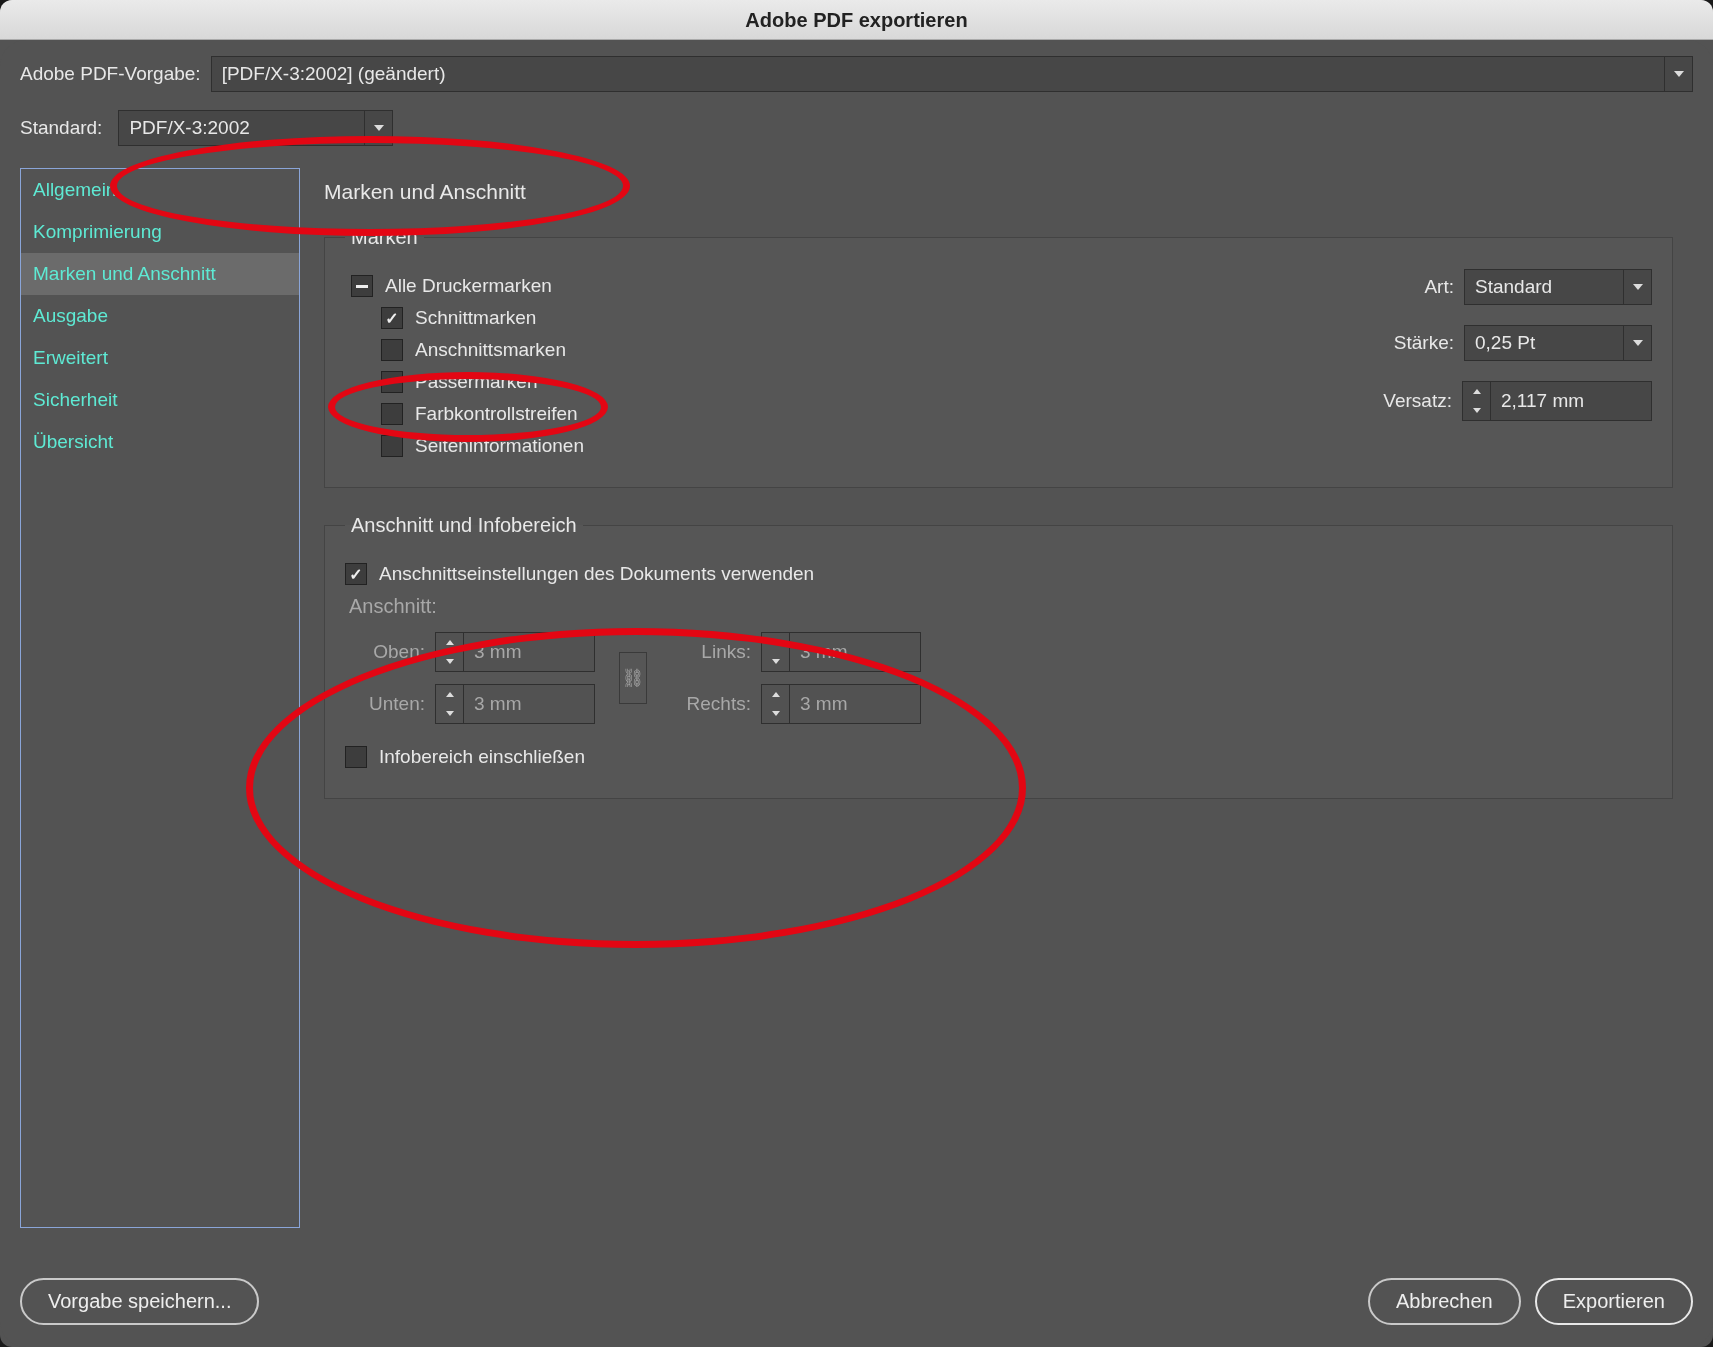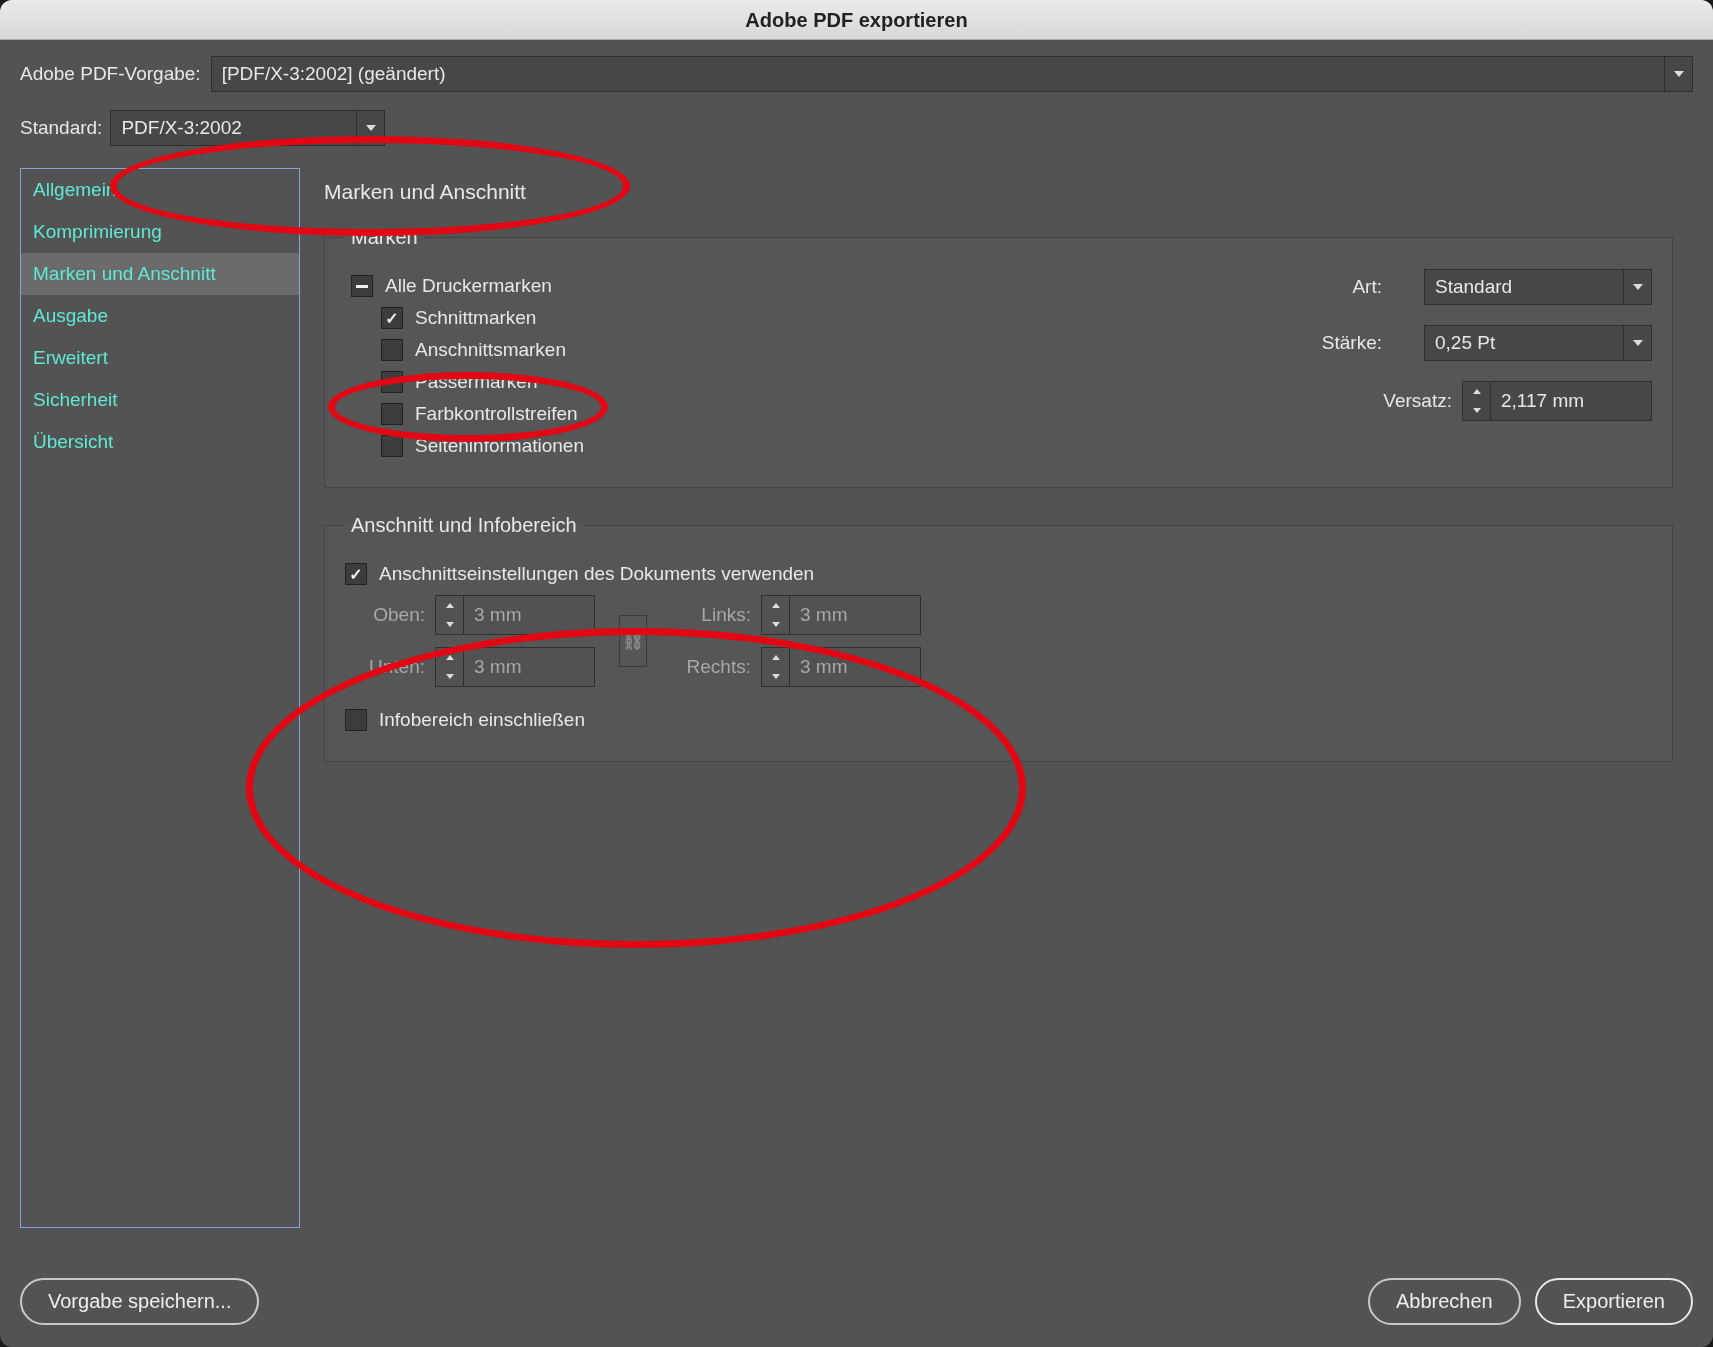--- a/index.html
+++ b/index.html
@@ -56,21 +56,21 @@
   }
   .chev-down {
     width: 0; height: 0;
     border-left: 5px solid transparent;
     border-right: 5px solid transparent;
     border-top: 6px solid #ddd;
   }
   .top-preset { display:flex; align-items:center; gap:10px; margin-bottom: 18px;}
   .top-preset .select { flex:1; }
   .std-row { display:flex; align-items:center; justify-content:space-between; margin-bottom: 22px; }
-  .std-left, .std-right { display:flex; align-items:center; gap:8px; }
+  .std-left, .std-right { display:flex; align-items:center; gap:16px; }
   .std-left .select { width: 275px; }
   .std-right .select { width: 333px; }
 
   .main { display:flex; gap:0; height: 1060px; }
   .sidebar {
     width: 280px;
     border: 1px solid #8aa5d8;
     background: #535353;
   }
   .sidebar-item {
@@ -117,21 +117,21 @@
     content: "";
     width: 12px; height: 3px;
     background: #eee;
   }
   .marks-layout { display:flex; gap: 40px; }
   .marks-left { flex: 0 0 370px; padding-left: 6px; }
   .marks-left .indent { padding-left: 30px; }
   .marks-right { flex:1; padding-top: 4px;}
   .field-row { display:flex; align-items:center; gap:10px; margin-bottom: 20px; justify-content:flex-end; }
   .field-row label { text-align:right; min-width:100px;}
-  .field-row .select { width: 228px; margin-left: 32px; }
+  .field-row .select { width: 188px; }
   .spin-input {
     display:flex; align-items:center;
     background: #474747;
     border: 1px solid #2f2f2f;
     height: 40px;
     width: 190px;
   }
   .spin-btns {
     width: 28px;
     display:flex; flex-direction:column;
@@ -310,20 +310,21 @@
         </fieldset>
 
         <fieldset class="group">
           <legend>Anschnitt und Infobereich</legend>
 
           <div class="check-row">
             <div class="checkbox checked"></div>
             <span>Anschnittseinstellungen des Dokuments verwenden</span>
           </div>
 
+          <div class="sub-label">Anschnitt:</div>
 
           <div class="bleed-grid">
             <div class="bleed-col">
               <div class="bleed-row">
                 <label>Oben:</label>
                 <div class="spin-input">
                   <div class="spin-btns">
                       <div class="up"></div>
                       <div class="dn"></div>
                     </div>

